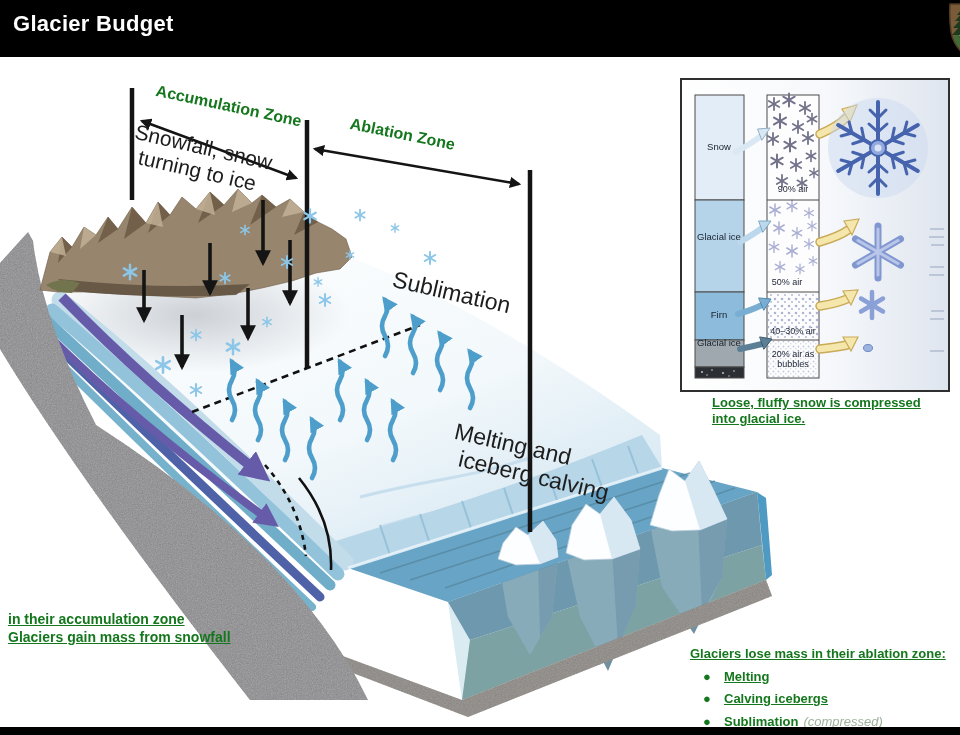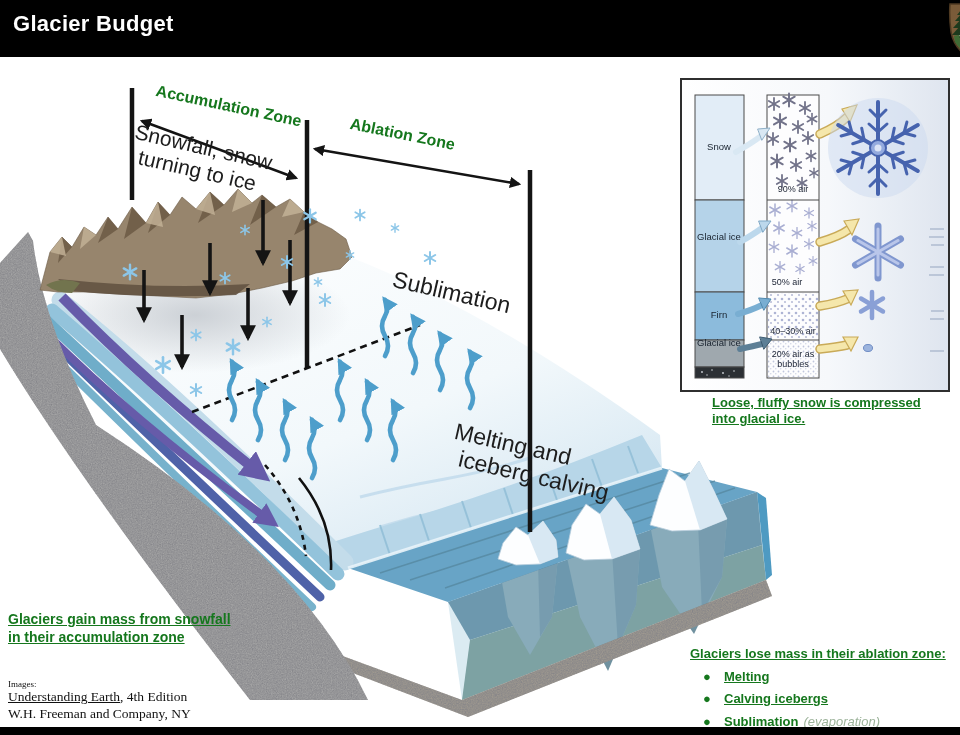--- a/index.html
+++ b/index.html
@@ -471,43 +471,36 @@
     <div class="air-lab" style="left:85px;top:247px;width:52px;">40–30% air</div>
     <div class="air-lab" style="left:85px;top:270px;width:52px;">20% air as bubbles</div>
   </div>
 
   <div id="inset-cap" class="grn">
     <div>Loose, fluffy snow is compressed</div>
     <div>into glacial ice.</div>
   </div>
 
   <div id="gain" class="grn">
+    <div>in their accumulation zone</div>
     <div>Glaciers gain mass from snowfall</div>
-    <div>in their accumulation zone</div>
   </div>
 
   <div id="lose">
     <div class="grn">Glaciers lose mass in their ablation zone:</div>
     <div class="row">
       <span class="dot">●</span>
       <span class="grn">Melting</span>
     </div>
     <div class="row">
       <span class="dot">●</span>
       <span class="grn">Calving icebergs</span>
     </div>
     <div class="row">
       <span class="dot">●</span>
       <span class="grn">Sublimation</span>
-      <span class="it">(evaporation)</span>
+      <span class="it">(compressed)</span>
     </div>
   </div>
 
-  <div id="credits">
-    <div class="sm">Images:</div>
-    <div class="ln">
-      <span class="und">Understanding Earth</span><span>, 4th Edition</span>
-    </div>
-    <div class="ln">W.H. Freeman and Company, NY</div>
-  </div>
 
   <div id="btm"></div>
 </div>
 
 </body></html>

